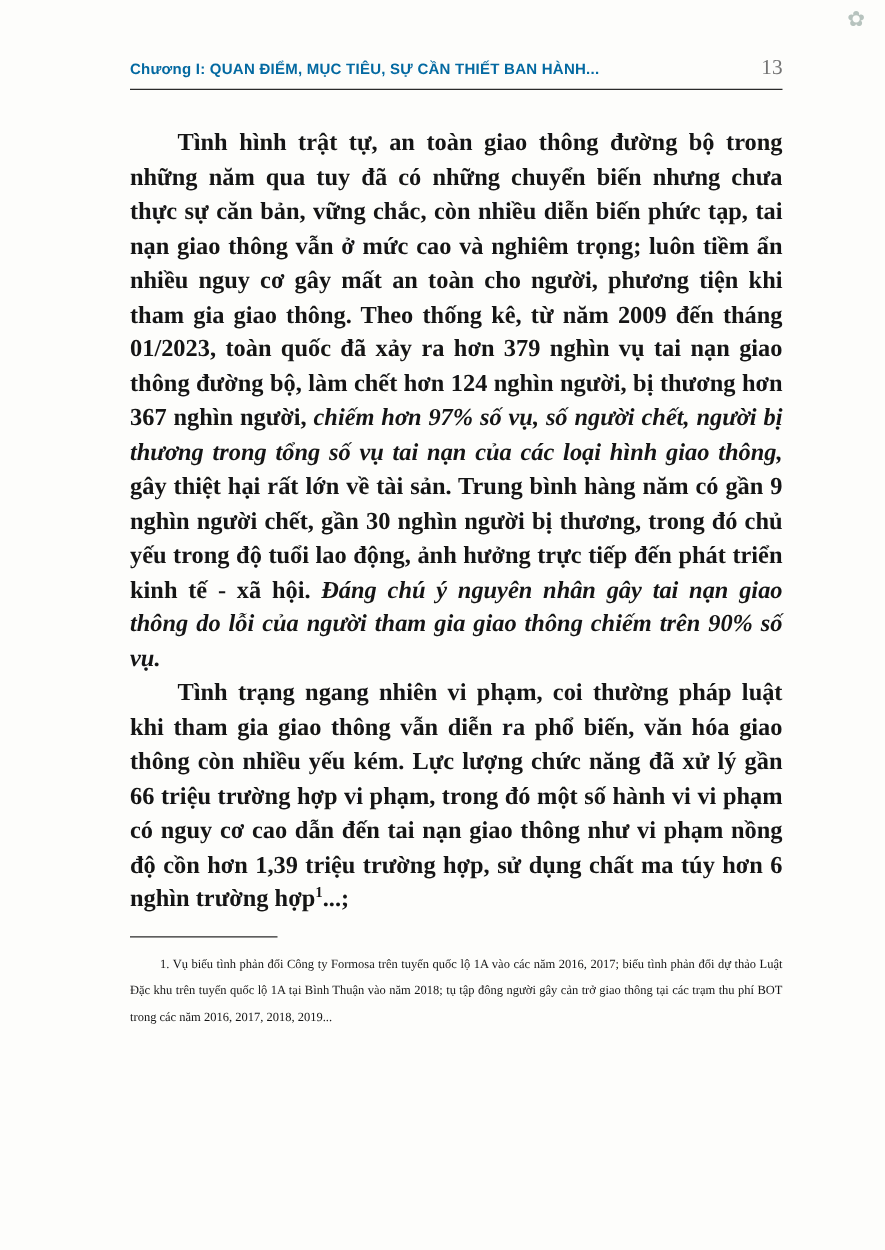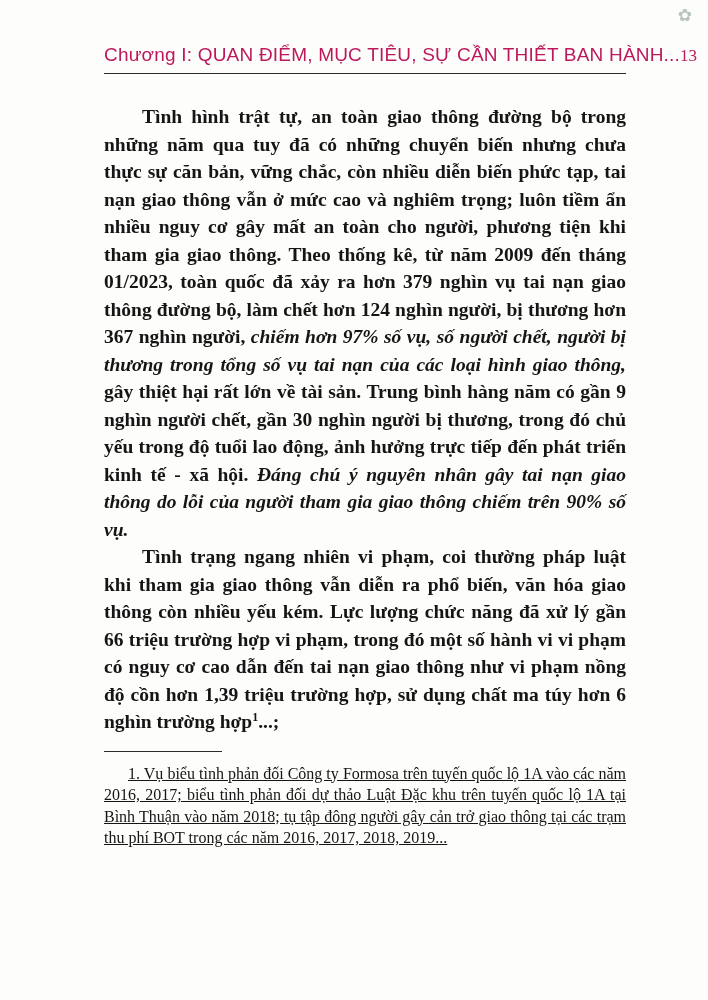--- a/index.html
+++ b/index.html
@@ -26,29 +26,29 @@
     top: 44px;
     width: 522px;
   }
   .header-row {
     display: flex;
     justify-content: space-between;
     align-items: baseline;
   }
   .chapter {
     font-family: "Liberation Sans", "DejaVu Sans", sans-serif;
-    font-weight: 400;
-    font-size: 19px;
+    font-weight: 700;
+    font-size: 12px;
     letter-spacing: 0.2px;
-    color: #be185d;
+    color: #0369a1;
     white-space: nowrap;
   }
   .pagenum {
     font-size: 17px;
-    color: #be185d;
+    color: #737373;
   }
   .rule {
     border: 0;
     border-top: 1.6px solid #2a2a2a;
     margin: 7px 0 0 0;
   }
   main {
     margin-top: 29px;
     font-size: 19.5px;
     line-height: 27.5px;
@@ -66,24 +66,23 @@
     vertical-align: super;
   }
   .fn-rule {
     width: 118px;
     border: 0;
     border-top: 1.6px solid #2a2a2a;
     margin: 15px 0 0 0;
   }
   .footnote {
     margin-top: 11px;
-    font-size: 16px;
+    font-size: 10px;
     line-height: 21.5px;
     text-align: justify;
-    text-decoration: underline;
   }
   .footnote p {
     margin: 0;
     text-indent: 24px;
   }
 </style>
 </head>
 <body>
 
 <div class="deco">✿</div>

